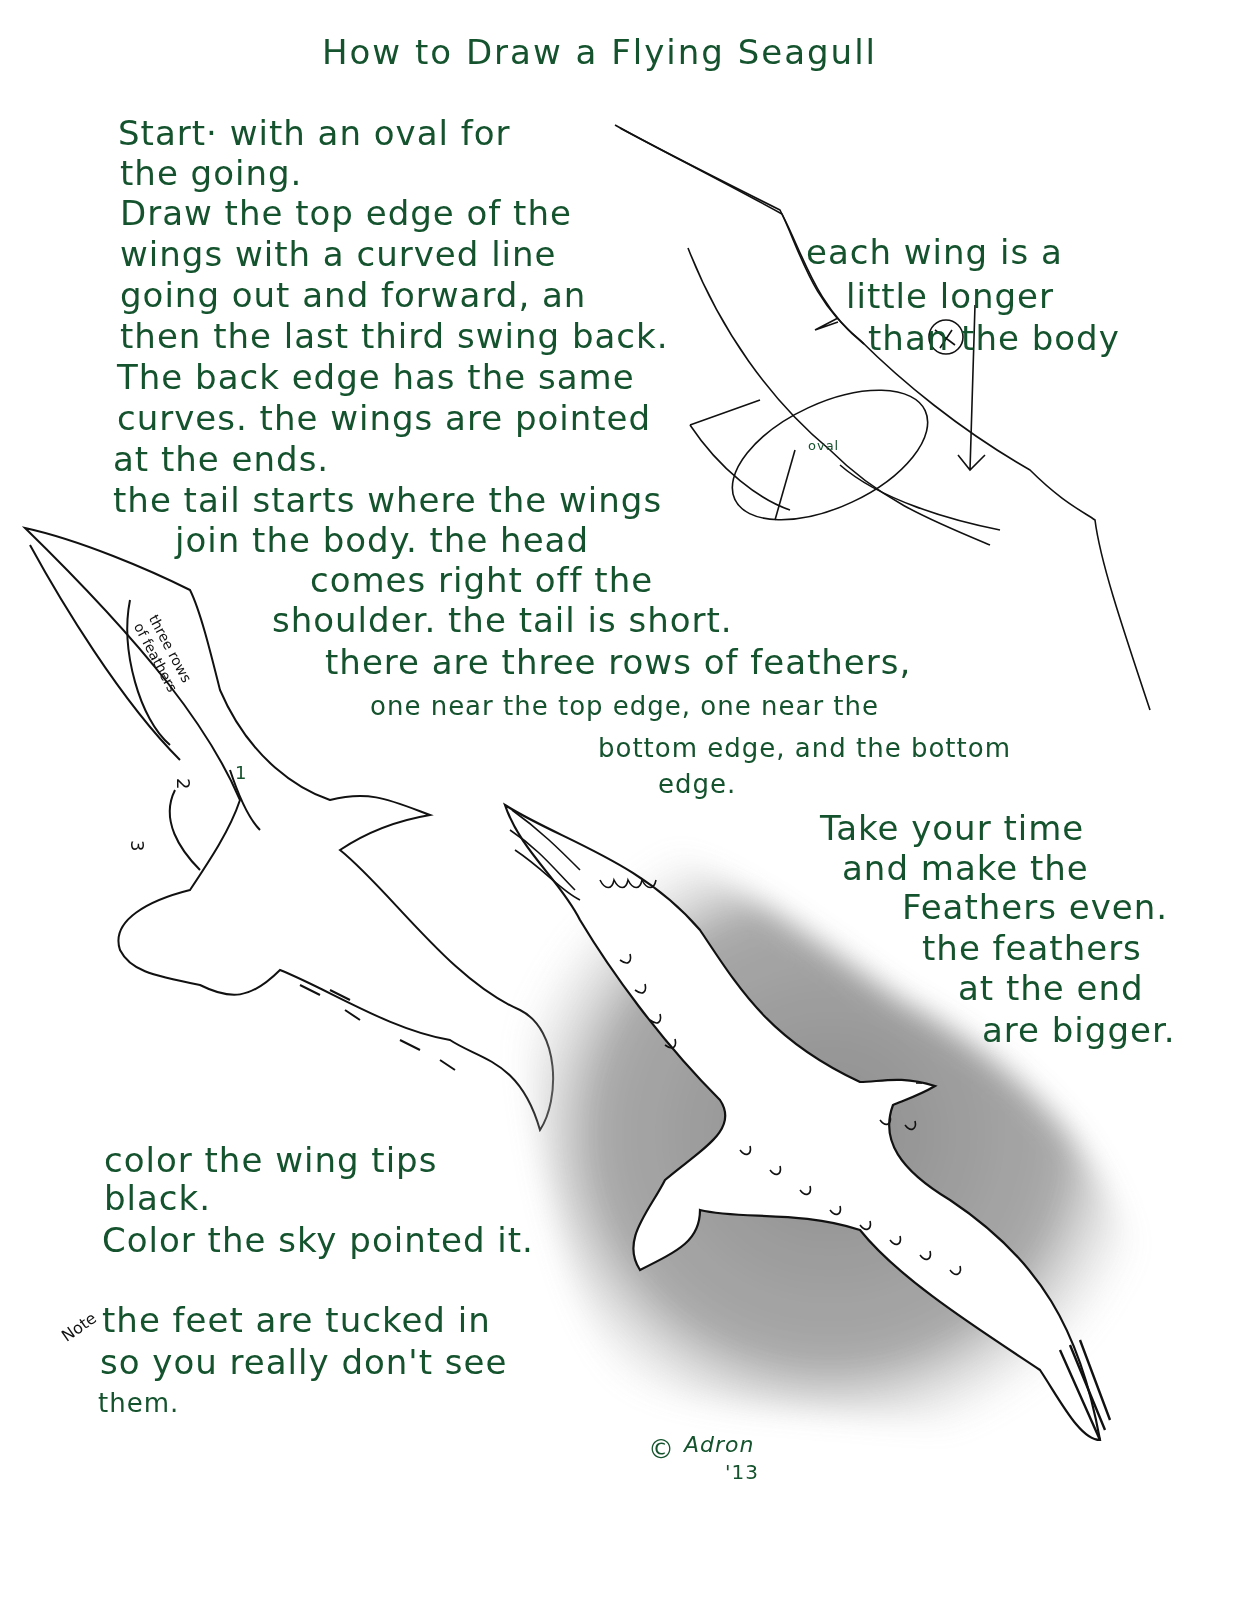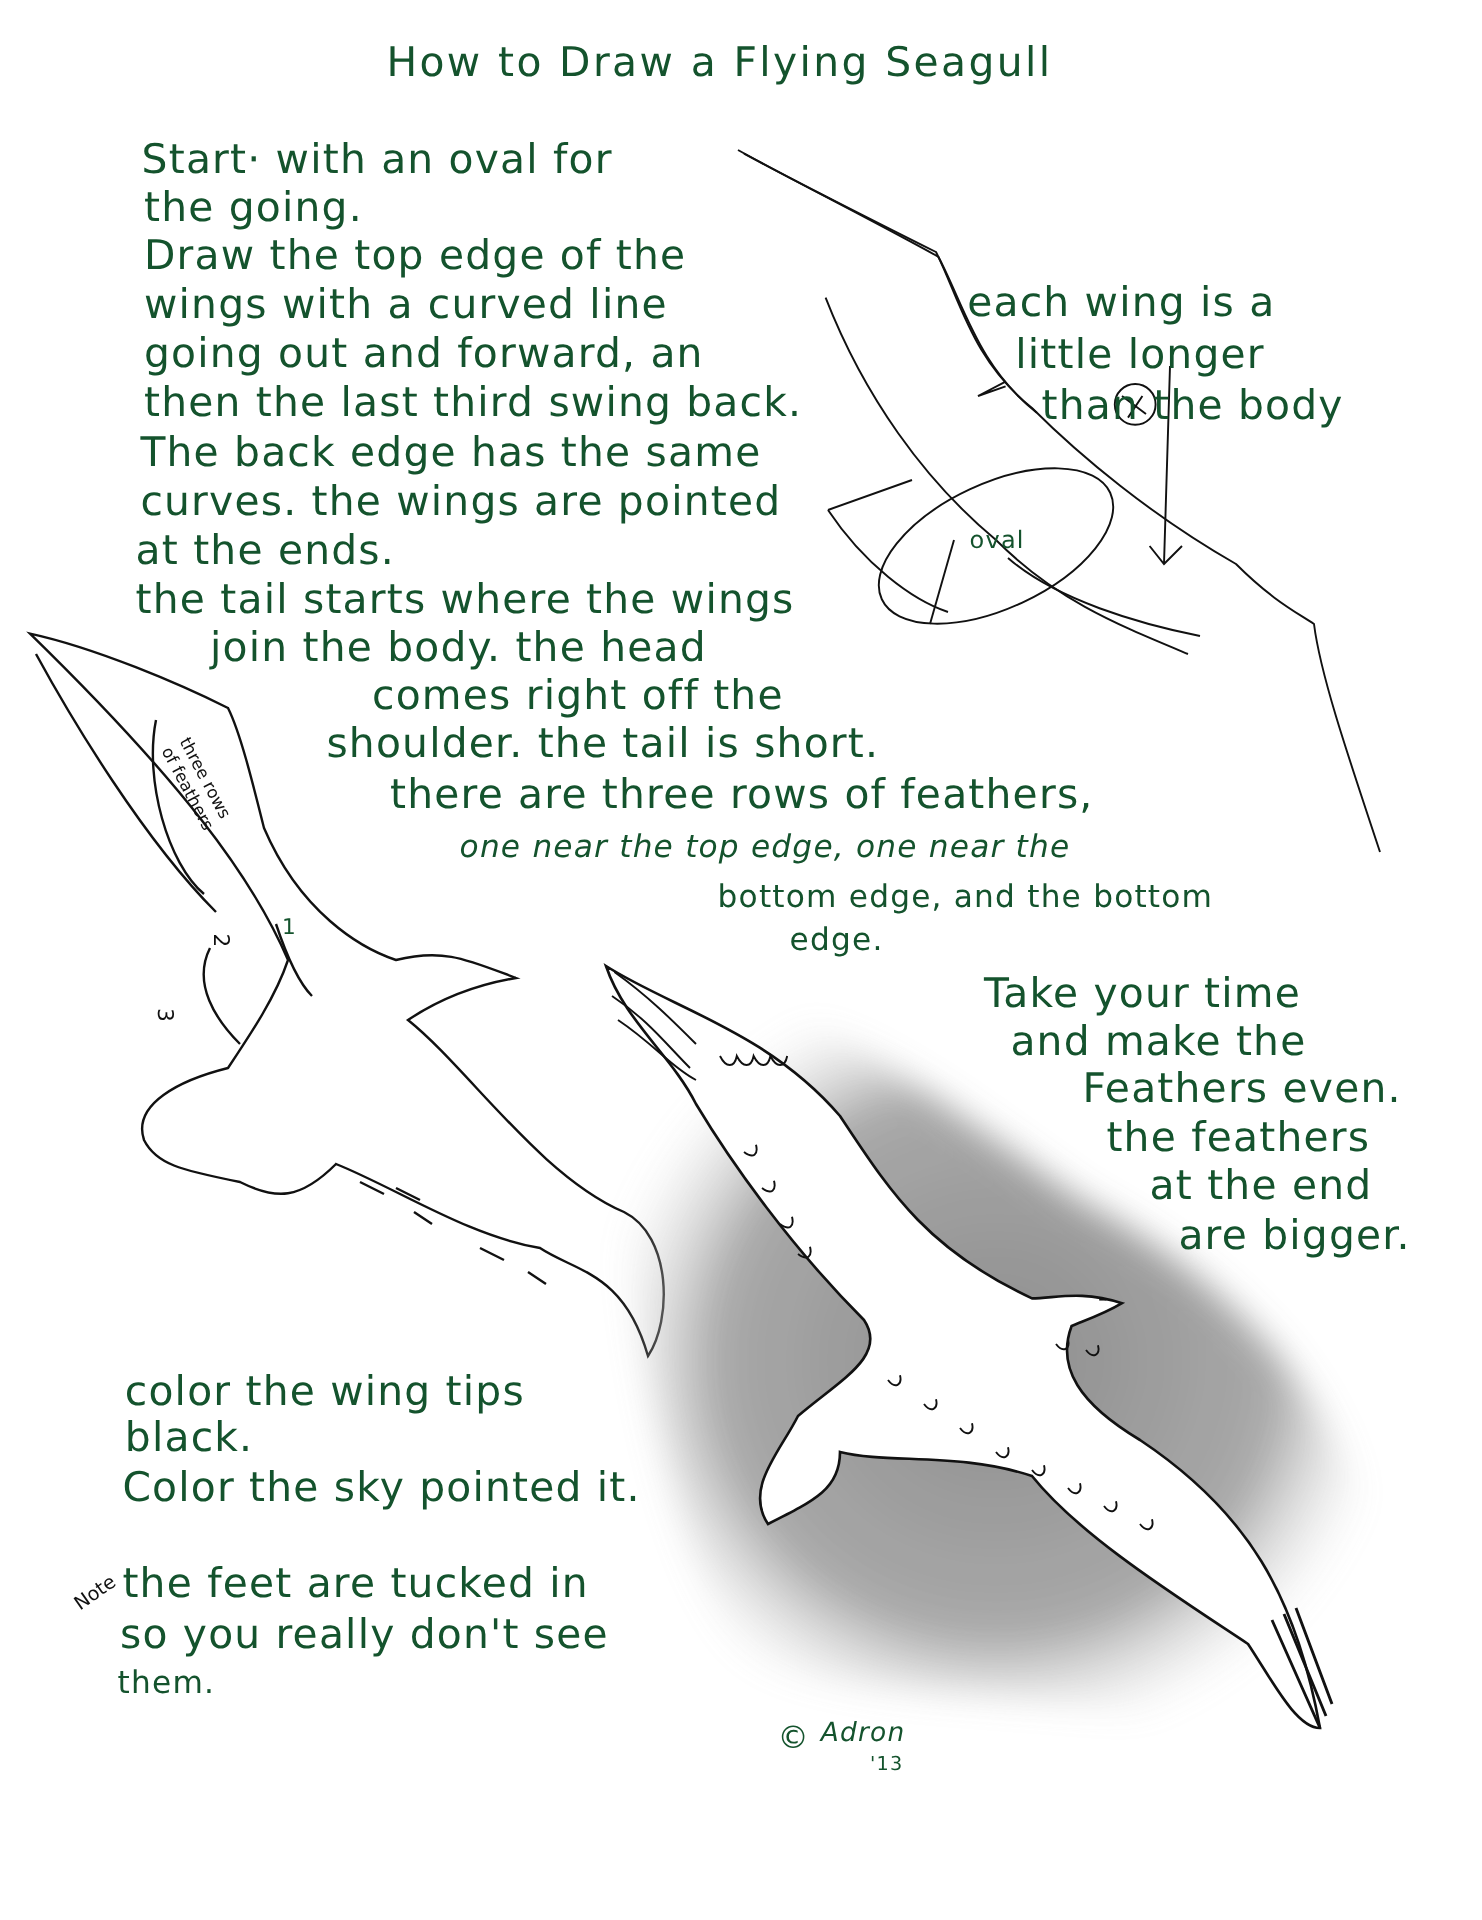--- a/index.html
+++ b/index.html
@@ -78,32 +78,32 @@
   <div class="hand line" style="left:120px;top:275px">going out and  forward, an</div>
   <div class="hand line" style="left:120px;top:316px">then  the last third  swing back.</div>
   <div class="hand line" style="left:117px;top:357px">The back edge  has the same</div>
   <div class="hand line" style="left:117px;top:398px">curves.   the wings are pointed</div>
   <div class="hand line" style="left:113px;top:439px">at the ends.</div>
   <div class="hand line" style="left:113px;top:480px">the tail starts where the wings</div>
   <div class="hand line" style="left:175px;top:520px">join the body.   the  head</div>
   <div class="hand line" style="left:310px;top:560px">comes right off the</div>
   <div class="hand line" style="left:272px;top:600px">shoulder.   the tail is short.</div>
   <div class="hand line" style="left:325px;top:642px">there are three rows  of feathers,</div>
-  <div class="hand line small" style="left:383px;top:686px;font-style:italic">one near the top edge, one near the</div>
+  <div class="hand line small" style="left:370px;top:686px;">one near the top edge, one near the</div>
   <div class="hand line small" style="left:598px;top:728px">bottom edge, and the bottom</div>
   <div class="hand line small" style="left:658px;top:764px">edge.</div>
 </div>
 
 <div>
   <div class="hand line" style="left:806px;top:232px">each wing is a</div>
   <div class="hand line" style="left:846px;top:276px">little longer</div>
   <div class="hand line" style="left:868px;top:318px">than the body</div>
 </div>
 
-<div class="hand" style="left:808px;top:438px;font-size:20px">oval</div>
+<div class="hand" style="left:808px;top:438px;font-size:13px">oval</div>
 
 <div class="rot" style="left:160px;top:612px;transform:rotate(62deg);font-size:14px;line-height:17px">
   <div>three rows</div>
   <div>of feathers</div>
 </div>
 <div class="hand" style="left:235px;top:762px;font-size:18px">1</div>
 <div class="rot" style="left:194px;top:778px;transform:rotate(90deg);font-size:18px">2</div>
 <div class="rot" style="left:148px;top:840px;transform:rotate(90deg);font-size:18px">3</div>
 
 <div>
@@ -125,14 +125,14 @@
 
 <div>
   <div class="hand line" style="left:102px;top:1300px">the  feet  are  tucked  in</div>
   <div class="hand line" style="left:100px;top:1342px">so you really  don't see</div>
   <div class="hand line small" style="left:98px;top:1383px">them.</div>
 </div>
 
 <div>
   <span class="hand" style="left:648px;top:1434px;font-size:26px">©</span>
   <span class="hand" style="left:684px;top:1432px;font-size:22px;font-style:italic">Adron</span>
-  <span class="hand" style="left:725px;top:1460px;font-size:16px">'13</span>
+  <span class="hand" style="left:725px;top:1460px;font-size:20px">'13</span>
 </div>
 
 </body></html>

